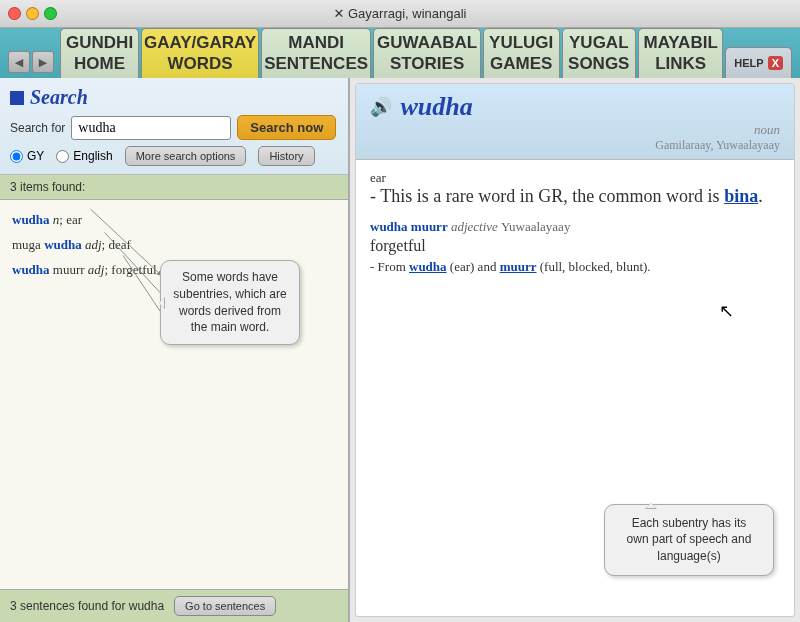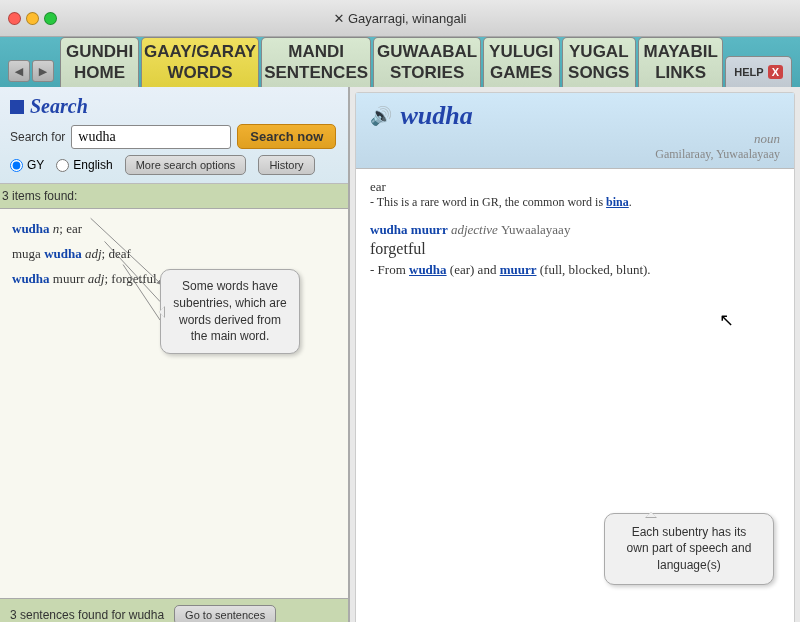--- a/index.html
+++ b/index.html
@@ -8,21 +8,21 @@
       background: #c0c0c0;
       width: 800px;
       height: 622px;
       overflow: hidden;
       position: relative;
     }
 
     
     .title-bar {
       background: linear-gradient(to bottom, #e8e8e8, #d0d0d0);
-      height: 37px;
+      height: 28px;
       display: flex;
       align-items: center;
       justify-content: center;
       border-bottom: 1px solid #aaa;
       position: relative;
     }
     .title-bar-buttons {
       position: absolute;
       left: 8px;
       display: flex;
@@ -196,21 +196,21 @@
       padding: 3px 10px;
       font-size: 11px;
       font-family: 'Helvetica Neue', Arial, sans-serif;
       cursor: pointer;
       color: #333;
     }
 
     
     .results-count {
       background: #c8d8b0;
-      padding: 5px 2px;
+      padding: 5px 10px;
       font-size: 12px;
       font-family: 'Helvetica Neue', Arial, sans-serif;
       color: #333;
       border-bottom: 1px solid #aaa;
     }
 
     
     .results-list {
       flex: 1;
       background: #f8f8f0;
@@ -321,21 +321,21 @@
       position: relative;
     }
     .def-section {
       margin-bottom: 12px;
     }
     .def-label {
       font-size: 13px;
       color: #333;
     }
     .def-text {
-      font-size: 12px;
+      font-size: 18px;
       color: #333;
     }
     .def-link {
       color: #1144aa;
       text-decoration: underline;
       font-weight: bold;
     }
     .subentry {
       margin-top: 10px;
     }

